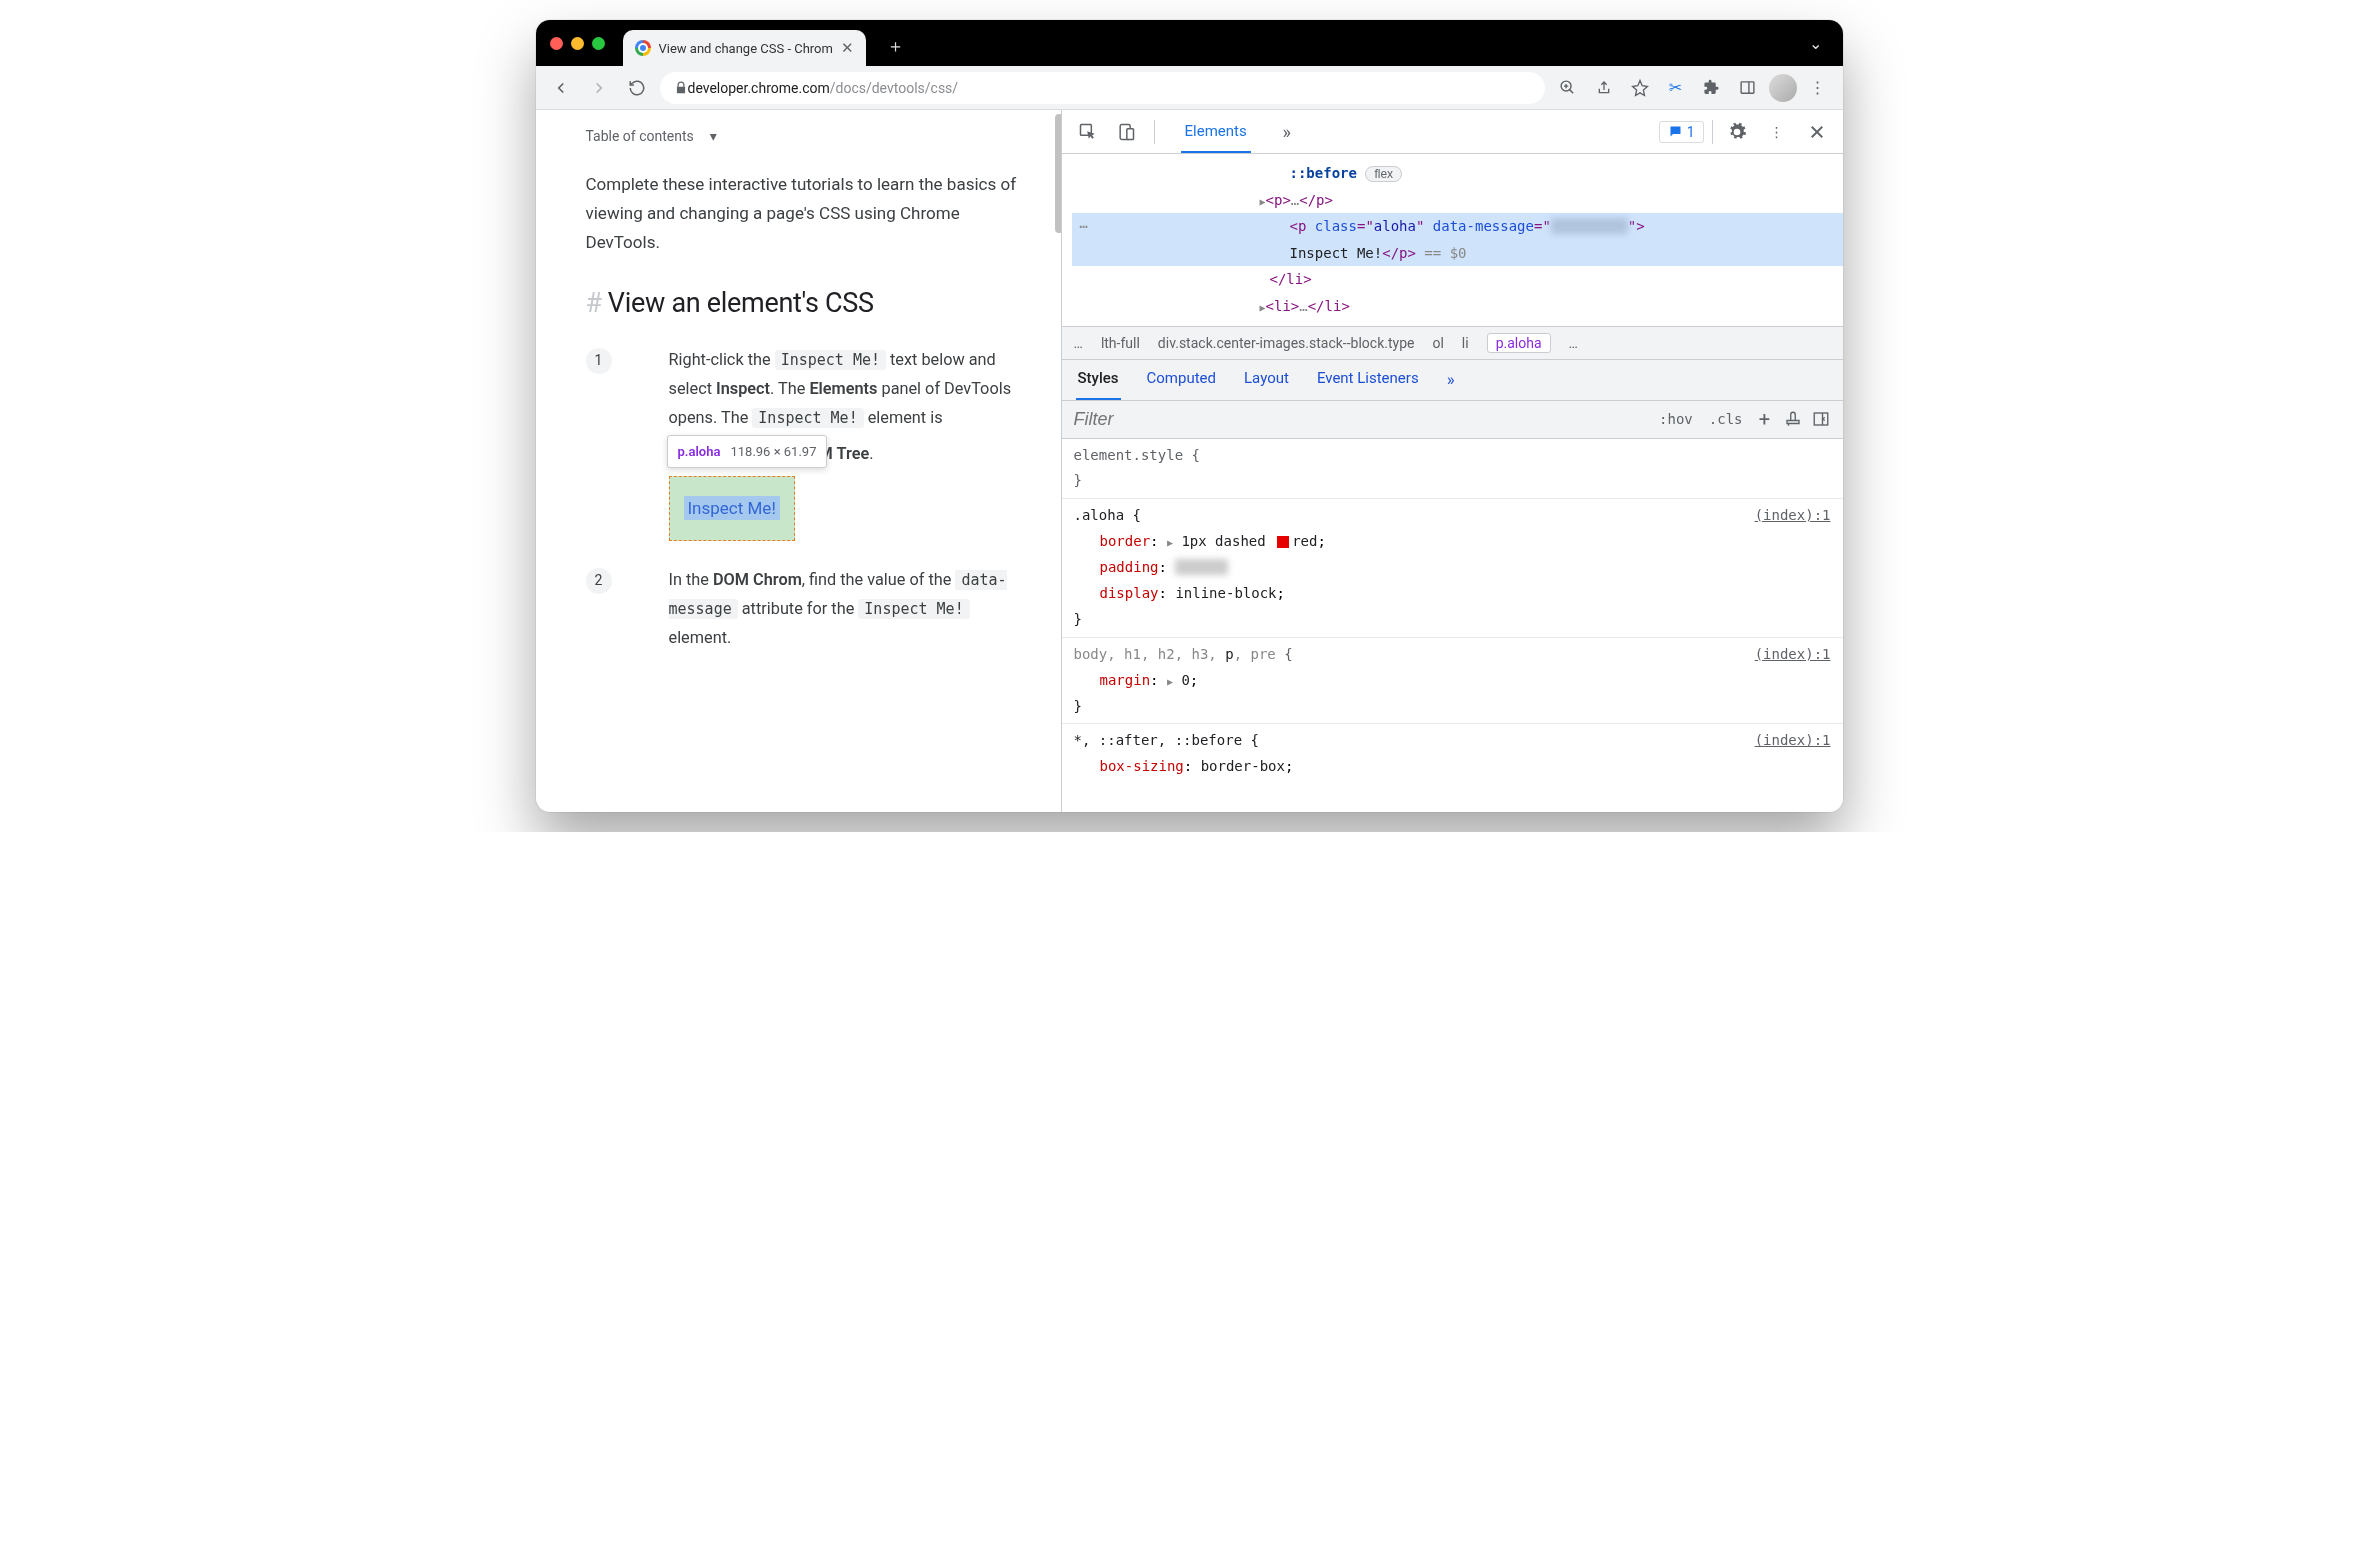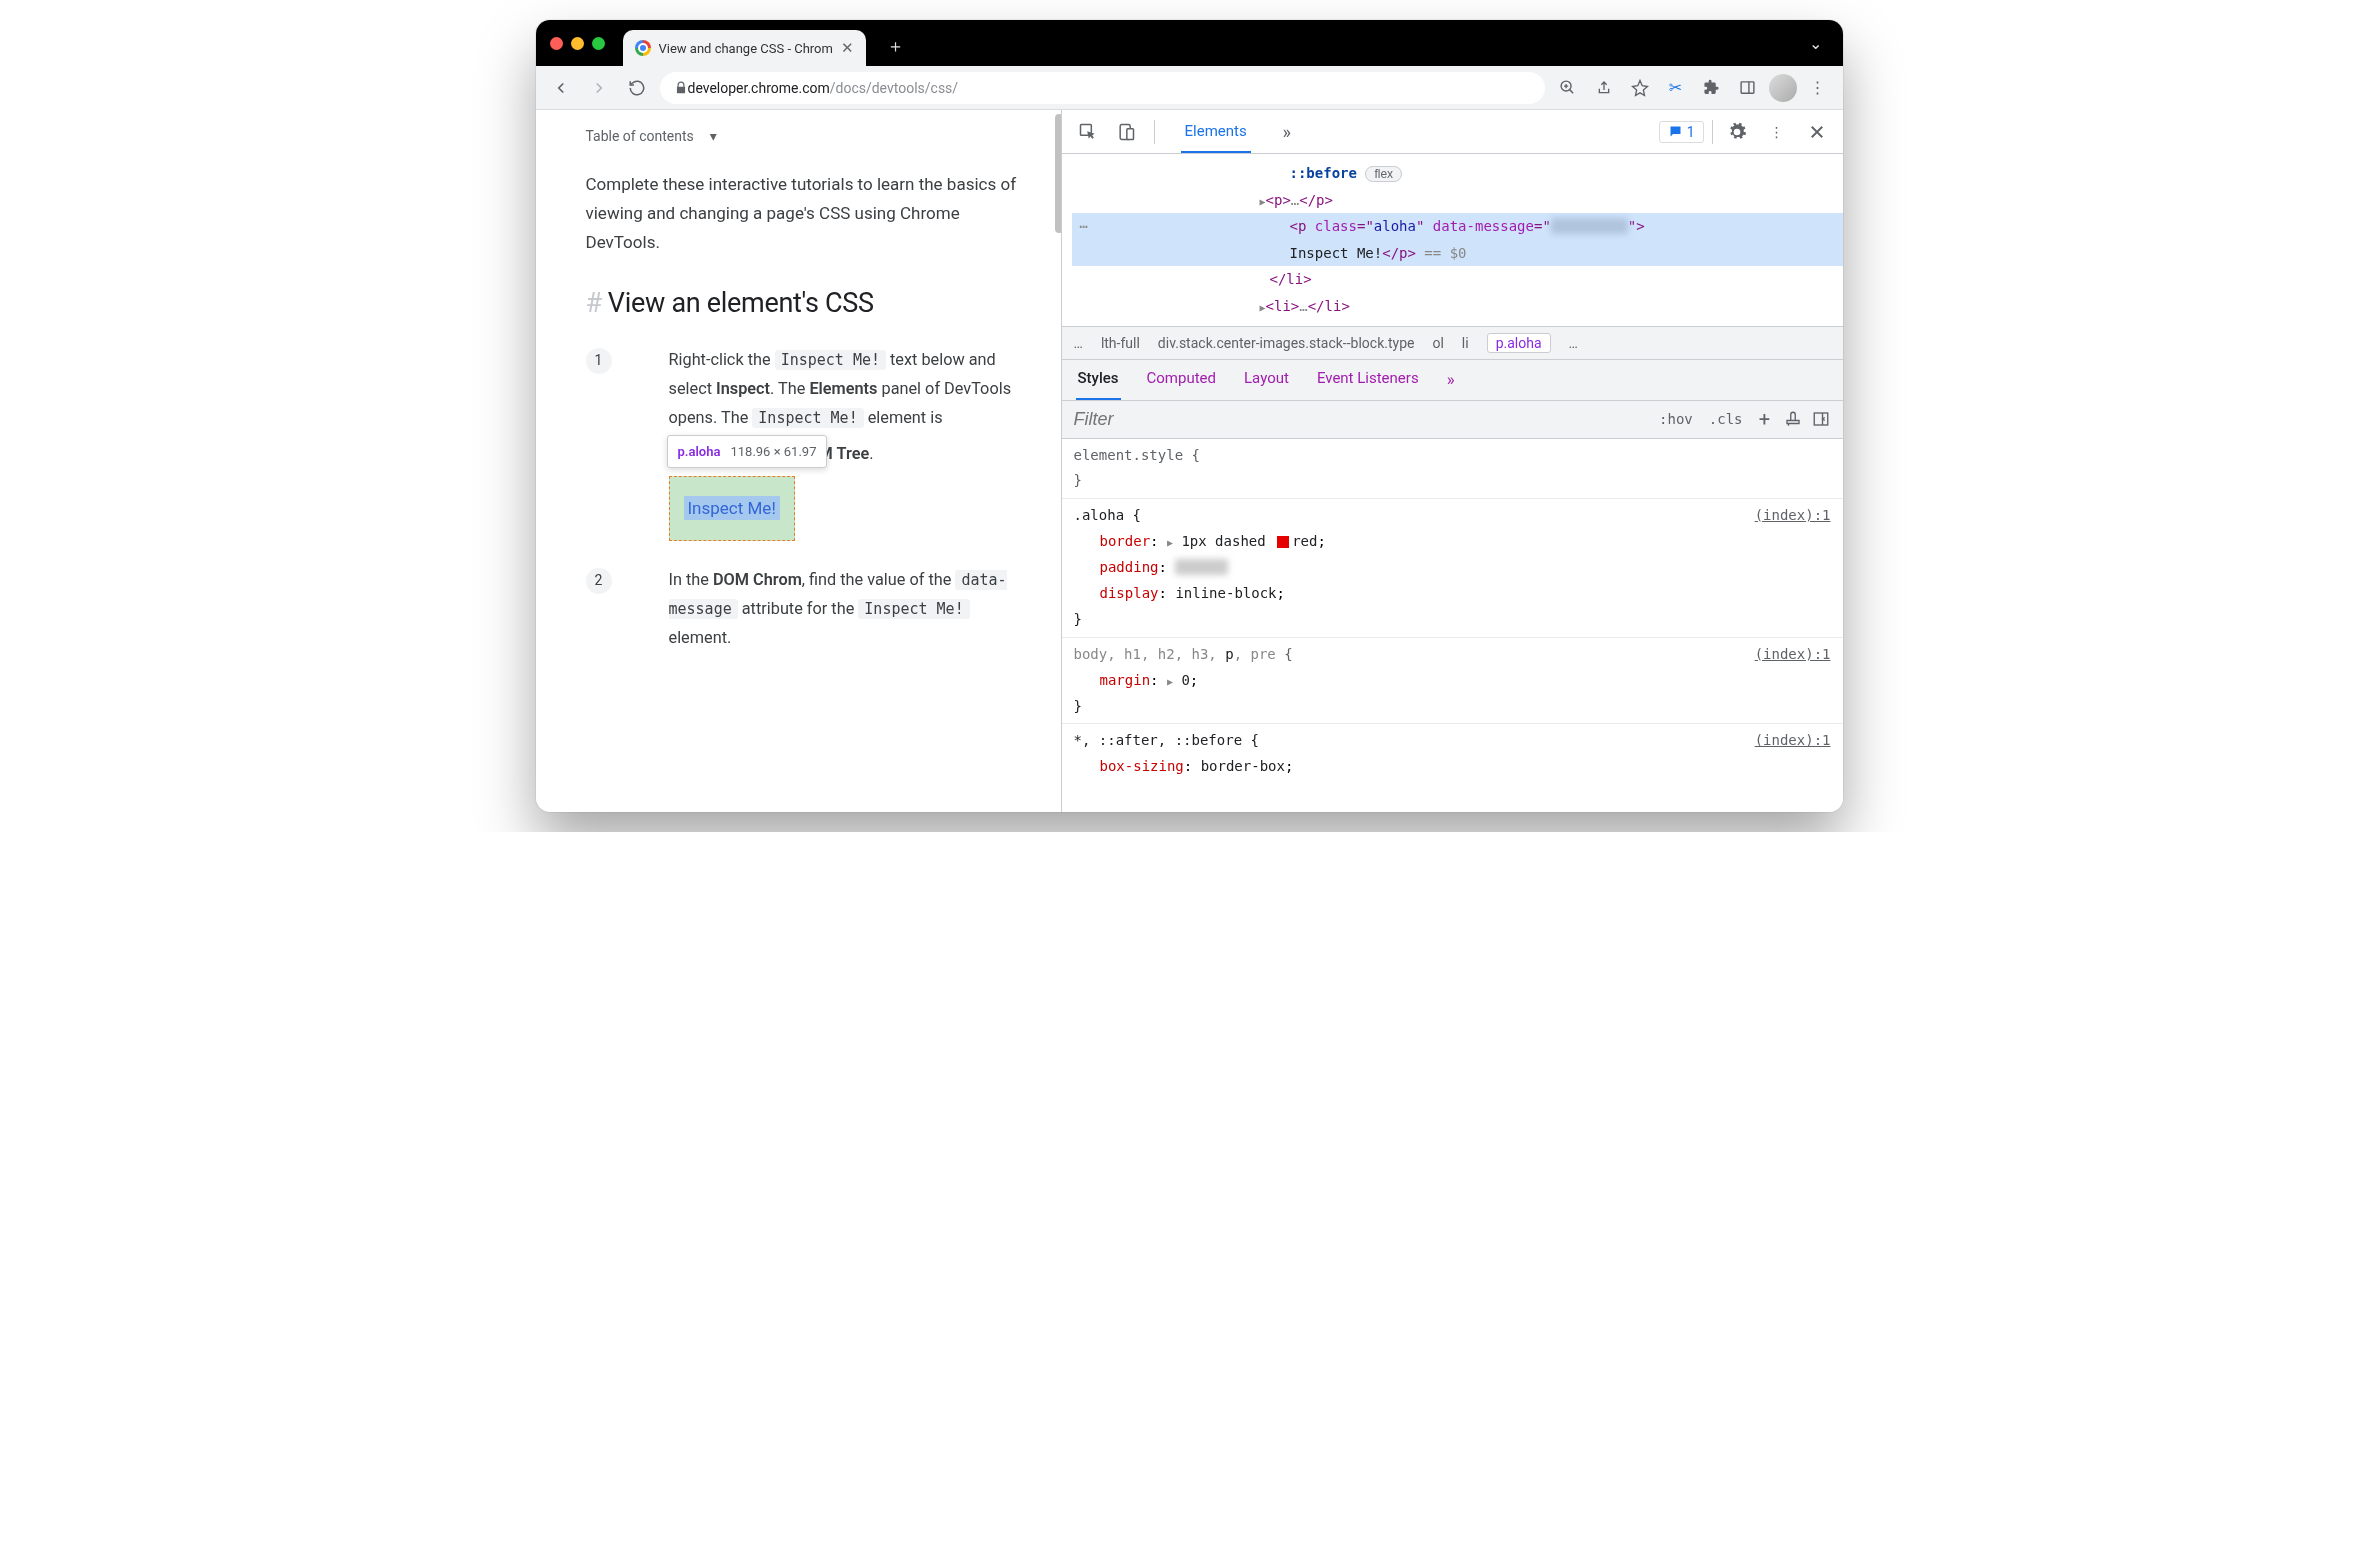--- a/index.html
+++ b/index.html
@@ -53,30 +53,30 @@
   .dt-tabs{display:flex;align-items:center;gap:20px;margin-left:14px;}
   .dt-tab{font-size:15px;color:#5f6368;padding:11px 4px;border-bottom:2px solid transparent;}
   .dt-tab.active{color:#1a73e8;border-bottom-color:#1a73e8;}
   .dt-right{margin-left:auto;display:flex;align-items:center;gap:8px;}
   .issue-badge{display:flex;align-items:center;gap:4px;color:#1a73e8;background:#fff;border:1px solid #dadce0;border-radius:3px;padding:2px 8px;font-size:14px;}
   
   .elements{font-family:"SF Mono",Menlo,Consolas,monospace;font-size:14px;padding:6px 0 6px 10px;border-bottom:1px solid #cacdd1;line-height:1.9;overflow:hidden;}
   .el-line{white-space:pre;padding-left:218px;}
   .el-line.sel{background:#cfe3fb;position:relative;}
   .el-line.sel::before{content:"⋯";position:absolute;left:8px;color:#888;}
-  .t-tag{color:#881280;} .t-attr{color:#a21caf;} .t-val{color:#1a1aa6;} .t-pseudo{color:#0842a0;font-weight:600;} .t-text{color:#202124;} .t-faded{color:#888;}
+  .t-tag{color:#881280;} .t-attr{color:#1d4ed8;} .t-val{color:#1a1aa6;} .t-pseudo{color:#0842a0;font-weight:600;} .t-text{color:#202124;} .t-faded{color:#888;}
   .flex-badge{background:#f1f3f4;border:1px solid #cacdd1;border-radius:10px;padding:0 8px;font-size:12px;font-family:-apple-system,sans-serif;color:#5f6368;}
   .blur{filter:blur(3px);background:#b0c4de;color:transparent;border-radius:2px;padding:0 30px;}
   
   .dt-crumb{border-bottom:1px solid #cacdd1;padding:6px 12px;font-size:14px;display:flex;gap:18px;align-items:center;color:#5f6368;background:#f1f3f4;}
   .crumb-item{color:#5f6368;white-space:nowrap;}
   .crumb-item.active{background:#fff;border:1px solid #cacdd1;padding:1px 8px;border-radius:3px;color:#8a2be2;}
   
   .styles-tabs{display:flex;gap:24px;padding:0 14px;border-bottom:1px solid #cacdd1;font-size:15px;background:#f1f3f4;}
-  .styles-tab{padding:9px 2px;color:#a21caf;border-bottom:2px solid transparent;}
+  .styles-tab{padding:9px 2px;color:#1d4ed8;border-bottom:2px solid transparent;}
   .styles-tab.active{color:#202124;border-bottom-color:#1a73e8;font-weight:500;}
   
   .filter-bar{display:flex;align-items:center;border-bottom:1px solid #cacdd1;padding:4px 10px;gap:4px;background:#f1f3f4;}
   .filter-input{flex:1;border:none;background:transparent;font-size:18px;padding:4px 2px;color:#5f6368;outline:none;font-style:italic;}
   .filter-btn{font-family:"SF Mono",Menlo,monospace;font-size:14px;color:#5f6368;padding:2px 6px;}
   .filter-ic{width:24px;display:flex;justify-content:center;color:#5f6368;}
   
   .rules{font-family:"SF Mono",Menlo,Consolas,monospace;font-size:14px;line-height:1.85;overflow:auto;flex:1;}
   .rule{border-bottom:1px solid #e8eaed;padding:4px 12px;position:relative;}
   .rule-src{position:absolute;right:12px;top:4px;color:#5f6368;text-decoration:underline;cursor:pointer;}

